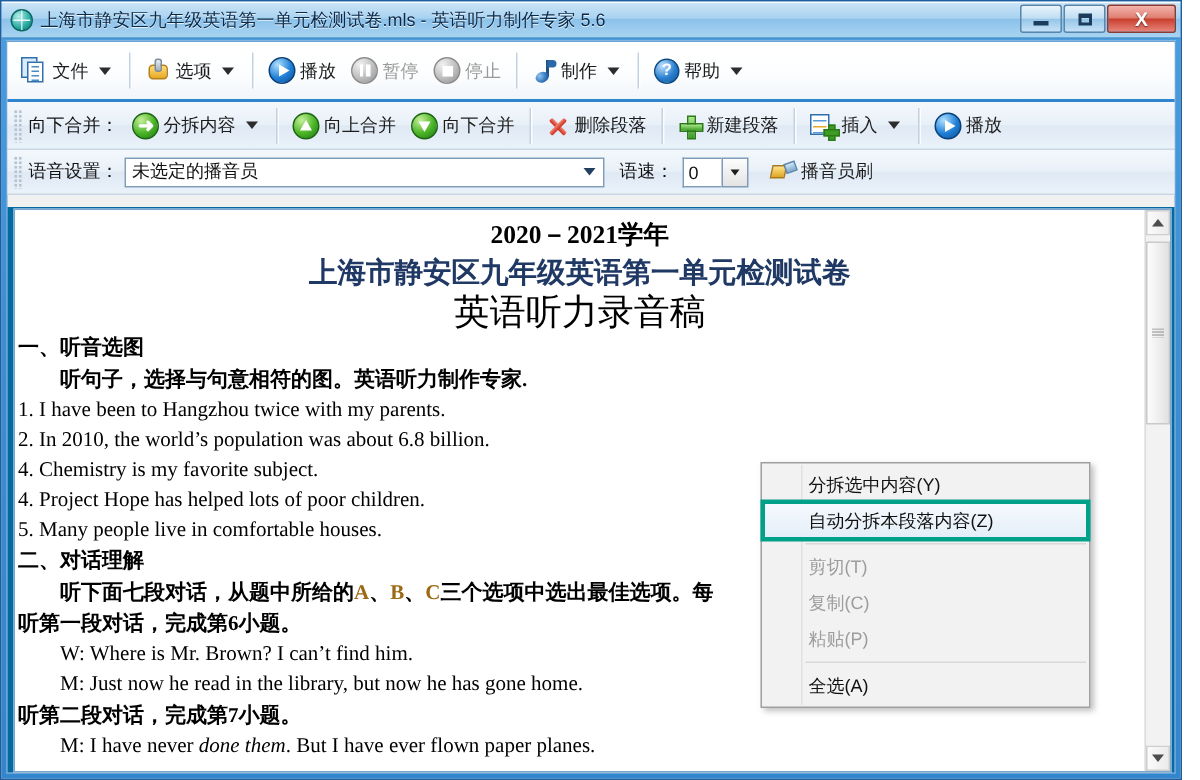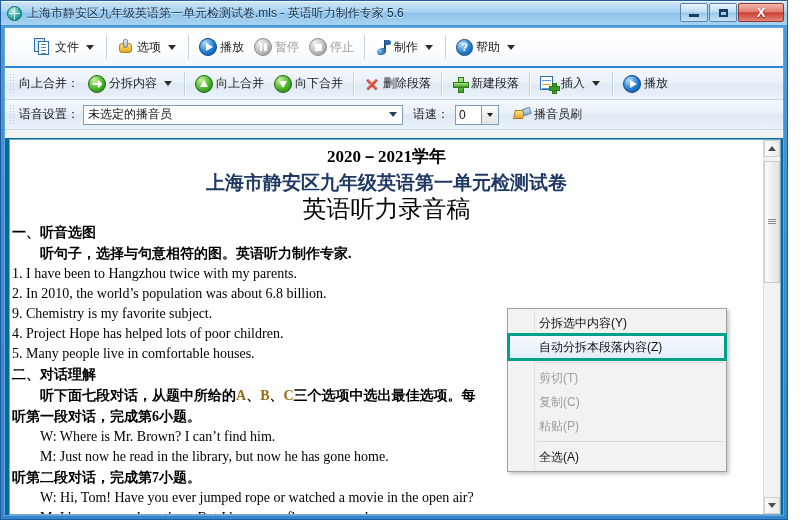--- a/index.html
+++ b/index.html
@@ -73,21 +73,21 @@
   #client {
     position: absolute; left: 3px; right: 3px; top: 26px; bottom: 3px;
     background: #f1f1f1;
     border: 1px solid #6ba3d6;
   }
 
   
   .tb {
     display: flex; align-items: center;
     height: 38px;
-    padding-left: 24px;
+    padding-left: 4px;
     background: linear-gradient(to bottom, #ffffff 0%, #f6f9fc 45%, #eaf1f8 55%, #e2ecf6 100%);
     border-bottom: 1px solid #c8d7e6;
     white-space: nowrap;
   }
   #tb1 {
     height: 40px;
     background: linear-gradient(to bottom, #ffffff 0%, #fdfeff 50%, #f2f6fa 100%);
     border-bottom: 2px solid #2f86d0;
   }
   .tb2row {
@@ -432,21 +432,21 @@
 
       <div class="tbitem">
         <span class="ic-help">?</span>
         <span class="lbl">帮助</span>
         <span class="caret"></span>
       </div>
     </div>
 
     <div class="tb tb2row">
       <span class="grip"></span>
-      <span class="statlabel">向上合并：</span>
+      <span class="statlabel">向下合并：</span>
 
       <div class="tbitem">
         <span class="circ green">
             <span class="curve-arrow">➜</span>
           </span>
         <span class="lbl">分拆内容</span>
         <span class="caret"></span>
       </div>
 
       <div class="tbsep"></div>
@@ -534,30 +534,29 @@
 
         <div id="doc">
           <div class="ctr t1">2020－2021学年</div>
           <div class="ctr t2">上海市静安区九年级英语第一单元检测试卷</div>
           <div class="ctr t3">英语听力录音稿</div>
 
           <div class="hd">一、听音选图</div>
           <div class="hd2">听句子，选择与句意相符的图。英语听力制作专家.</div>
           <div class="en">1. I have been to Hangzhou twice with my parents.</div>
           <div class="en">2. In 2010, the world’s population was about 6.8 billion.</div>
-          <div class="en">9. Chemistry is my favorite subject.</div>
+          <div class="en">4. Chemistry is my favorite subject.</div>
           <div class="en">4. Project Hope has helped lots of poor children.</div>
           <div class="en">5. Many people live in comfortable houses.</div>
           <div class="hd">二、对话理解</div>
           <div class="hd2" style="white-space:nowrap;">听下面七段对话，从题中所给的<span class="ab">A</span>、<span class="ab">B</span>、<span class="ab">C</span>三个选项中选出最佳选项。每</div>
           <div class="cjk-b">听第一段对话，完成第<span style="font-family:'Liberation Serif',serif">6</span>小题。</div>
           <div class="en ind">W: Where is Mr. Brown? I can’t find him.</div>
           <div class="en ind">M: Just now he read in the library, but now he has gone home.</div>
           <div class="cjk-b">听第二段对话，完成第<span style="font-family:'Liberation Serif',serif">7</span>小题。</div>
-          <div class="en ind">W: Hi, Tom! Have you ever jumped rope or watched a movie in the open air?</div>
           <div class="en ind">M: I have never <span class="it">done them</span>. But I have ever flown paper planes.</div>
 
         </div>
 
         <div id="vsb">
           <div class="sb-arrow">
             <span class="sb-up"></span>
           </div>
           <div id="sb-track">
             <div id="sb-thumb">

